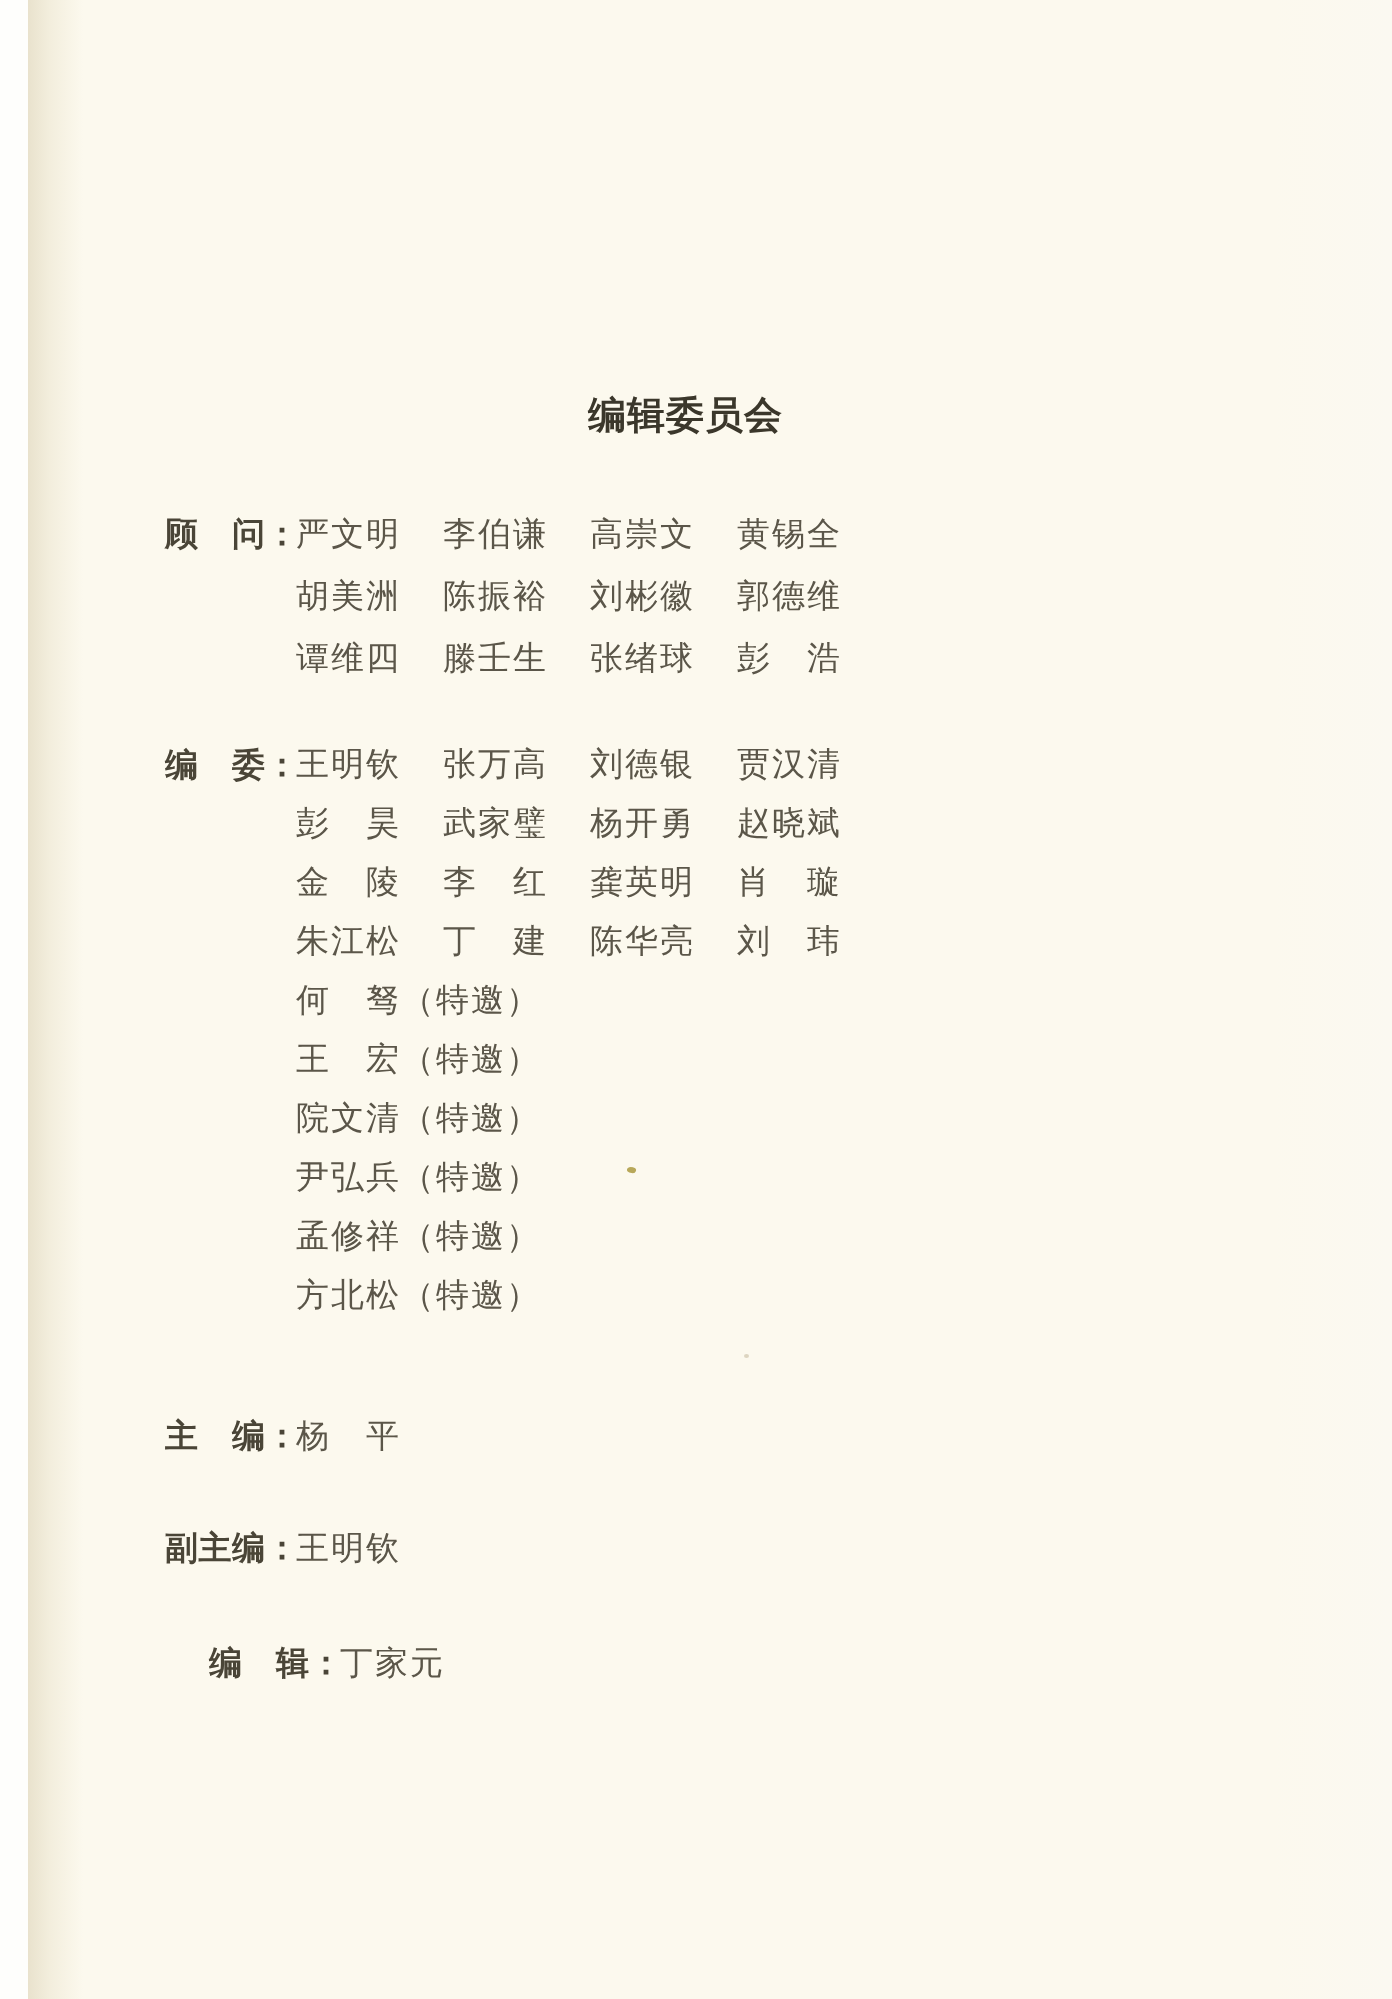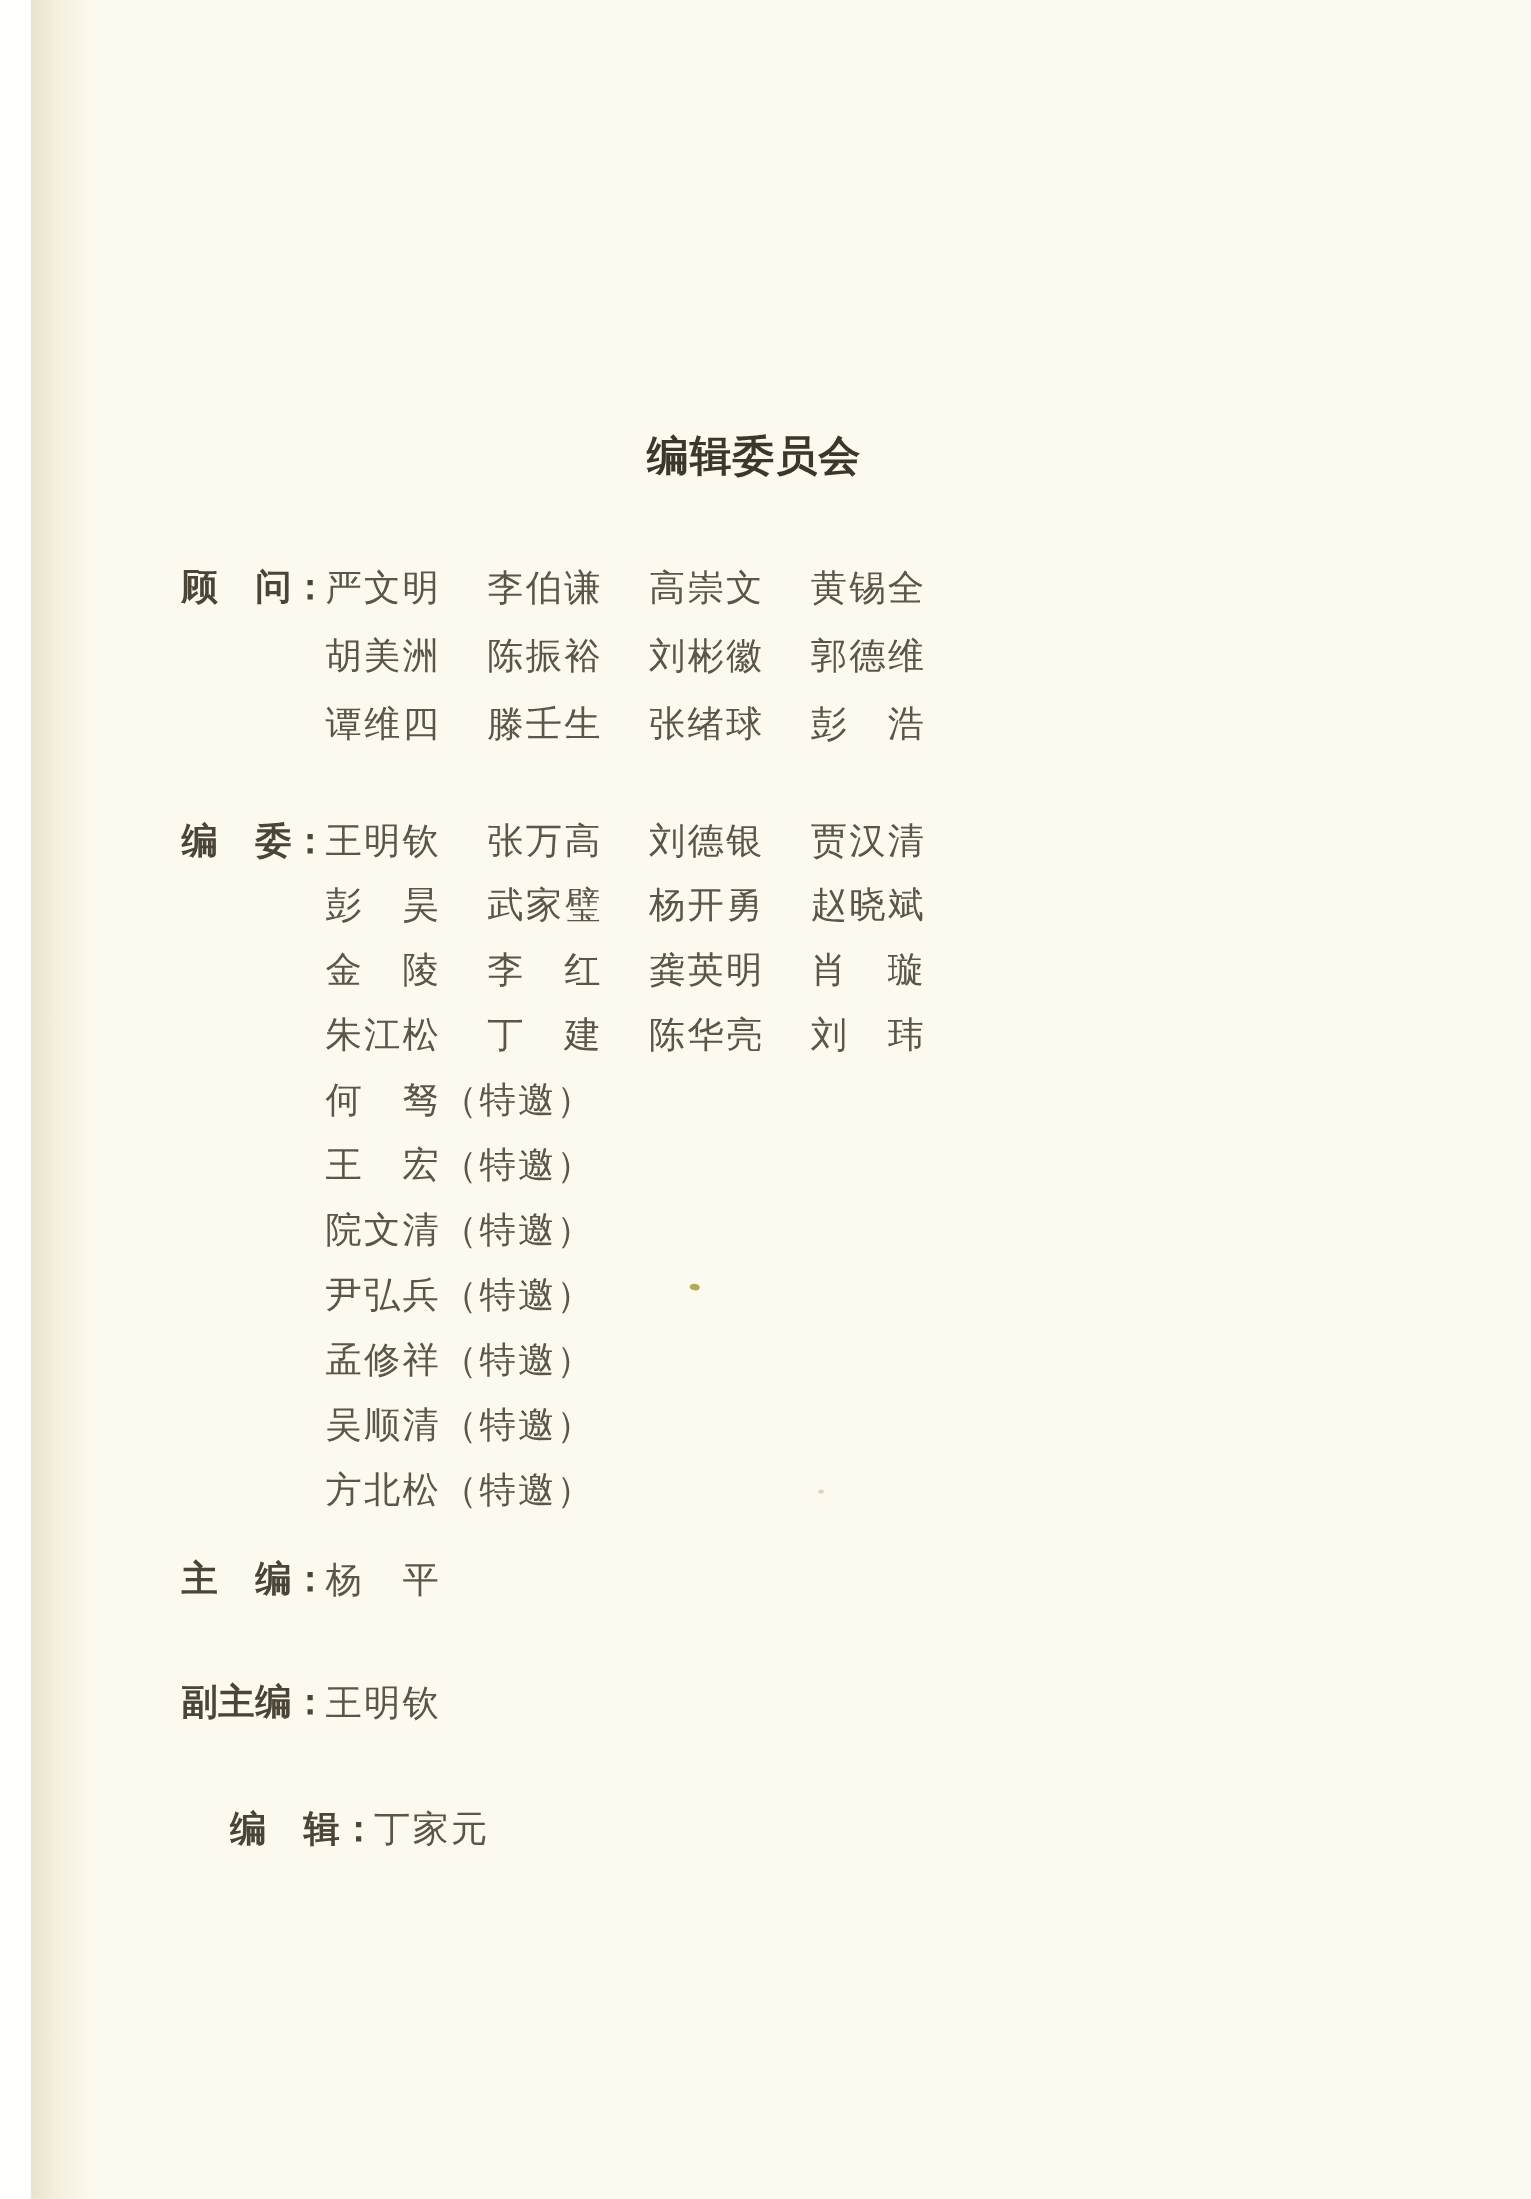--- a/index.html
+++ b/index.html
@@ -183,25 +183,20 @@
             <span class="name">尹弘兵（特邀）</span>
           </span>
         </div>
         <div class="line" style="height: 59px;">
           <span class="names">
             <span class="name">孟修祥（特邀）</span>
           </span>
         </div>
         <div class="line" style="height: 59px;">
           <span class="names">
-            <span class="name">吴顺清（特邀）</span>
-          </span>
-        </div>
-        <div class="line" style="height: 59px;">
-          <span class="names">
             <span class="name">方北松（特邀）</span>
           </span>
         </div>
       </div>
       <div class="group" style="top: 1405px;">
         <div class="line" style="height: 62px;">
           <span class="label">主　编：</span>
           <span class="names">
             <span class="name">杨　平</span>
           </span>

